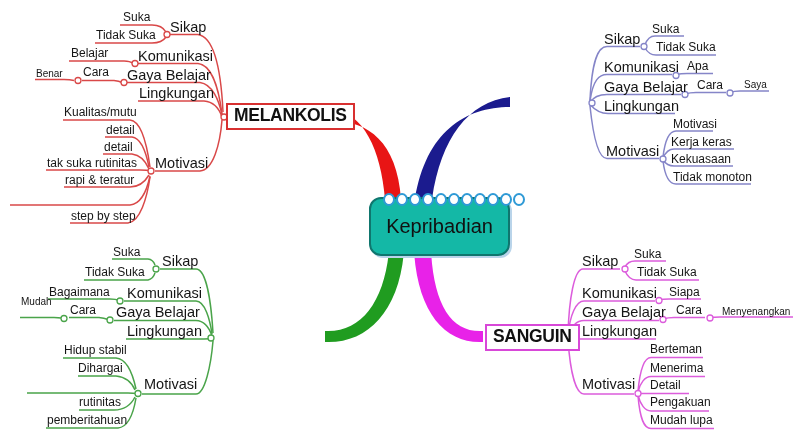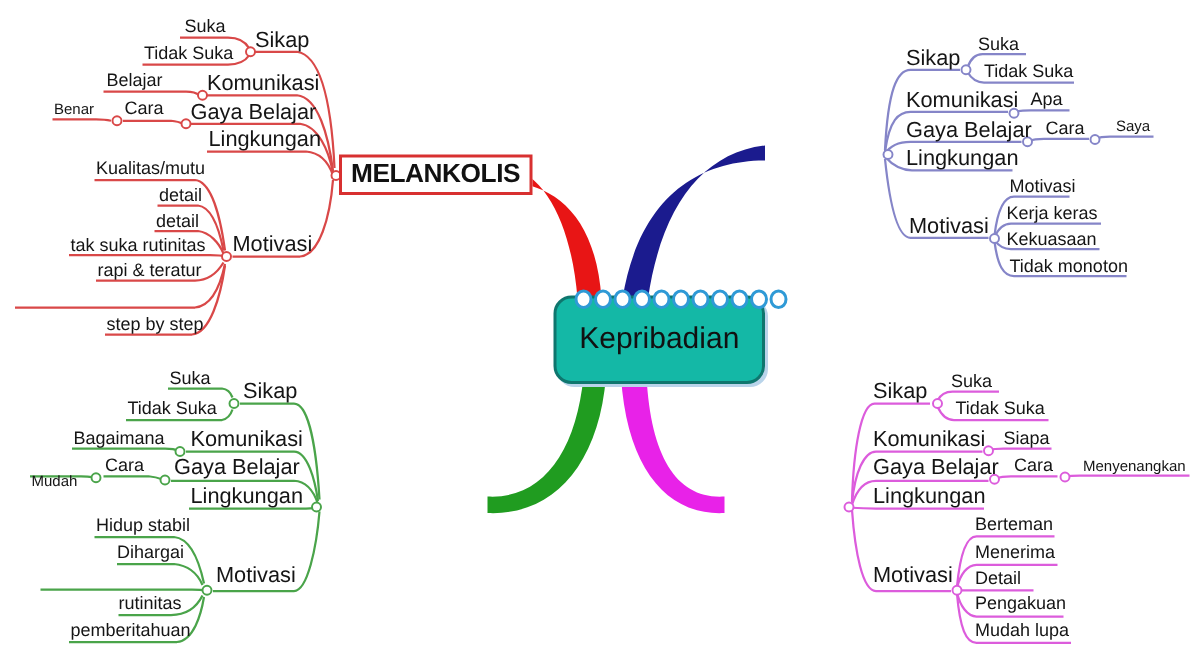--- a/index.html
+++ b/index.html
@@ -185,39 +185,40 @@
         <i></i>
     </div>
     <span>Kepribadian</span>
   </div>
 
   <span class="lbl s12" style="left:113px;top:246px">Suka</span>
   <span class="lbl s14" style="left:162px;top:253px">Sikap</span>
   <span class="lbl s12" style="left:85px;top:266px">Tidak Suka</span>
   <span class="lbl s12" style="left:49px;top:286px">Bagaimana</span>
   <span class="lbl s14" style="left:127px;top:285px">Komunikasi</span>
-  <span class="lbl s9" style="left:21px;top:316px">Mudah</span>
+  <span class="lbl s9" style="left:21px;top:296px">Mudah</span>
   <span class="lbl s12" style="left:70px;top:304px">Cara</span>
   <span class="lbl s14" style="left:116px;top:304px">Gaya Belajar</span>
   <span class="lbl s14" style="left:127px;top:323px">Lingkungan</span>
   <span class="lbl s12" style="left:64px;top:344px">Hidup stabil</span>
   <span class="lbl s12" style="left:78px;top:362px">Dihargai</span>
   <span class="lbl s14" style="left:144px;top:376px">Motivasi</span>
   <span class="lbl s12" style="left:79px;top:396px">rutinitas</span>
   <span class="lbl s12" style="left:47px;top:414px">pemberitahuan</span>
 
   <span class="lbl s12" style="left:634px;top:248px">Suka</span>
   <span class="lbl s14" style="left:582px;top:253px">Sikap</span>
   <span class="lbl s12" style="left:637px;top:266px">Tidak Suka</span>
   <span class="lbl s14" style="left:582px;top:285px">Komunikasi</span>
   <span class="lbl s12" style="left:669px;top:286px">Siapa</span>
   <span class="lbl s14" style="left:582px;top:304px">Gaya Belajar</span>
   <span class="lbl s12" style="left:676px;top:304px">Cara</span>
   <span class="lbl s9" style="left:722px;top:306px">Menyenangkan</span>
   <span class="lbl s14" style="left:582px;top:323px">Lingkungan</span>
+  <div class="topicbox" style="left:485px;top:324px;border-color:#d848d8">SANGUIN</div>
   <span class="lbl s12" style="left:650px;top:343px">Berteman</span>
   <span class="lbl s12" style="left:650px;top:362px">Menerima</span>
   <span class="lbl s14" style="left:582px;top:376px">Motivasi</span>
   <span class="lbl s12" style="left:650px;top:379px">Detail</span>
   <span class="lbl s12" style="left:650px;top:396px">Pengakuan</span>
   <span class="lbl s12" style="left:650px;top:414px">Mudah lupa</span>
 
 </div>
 
 </body></html>

